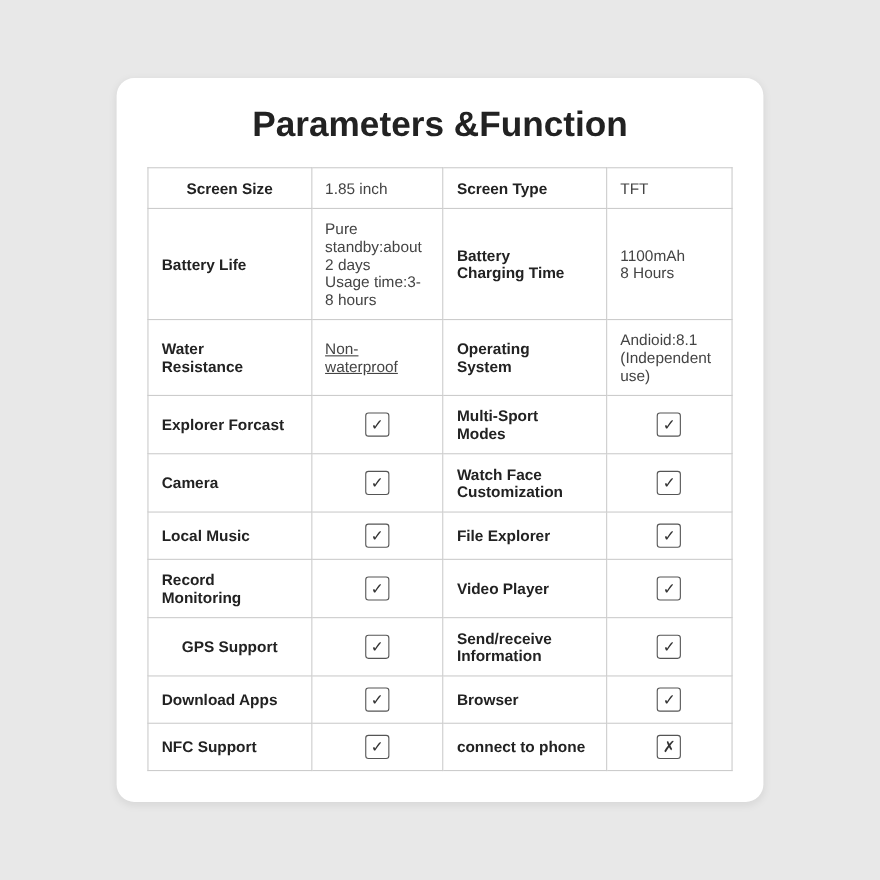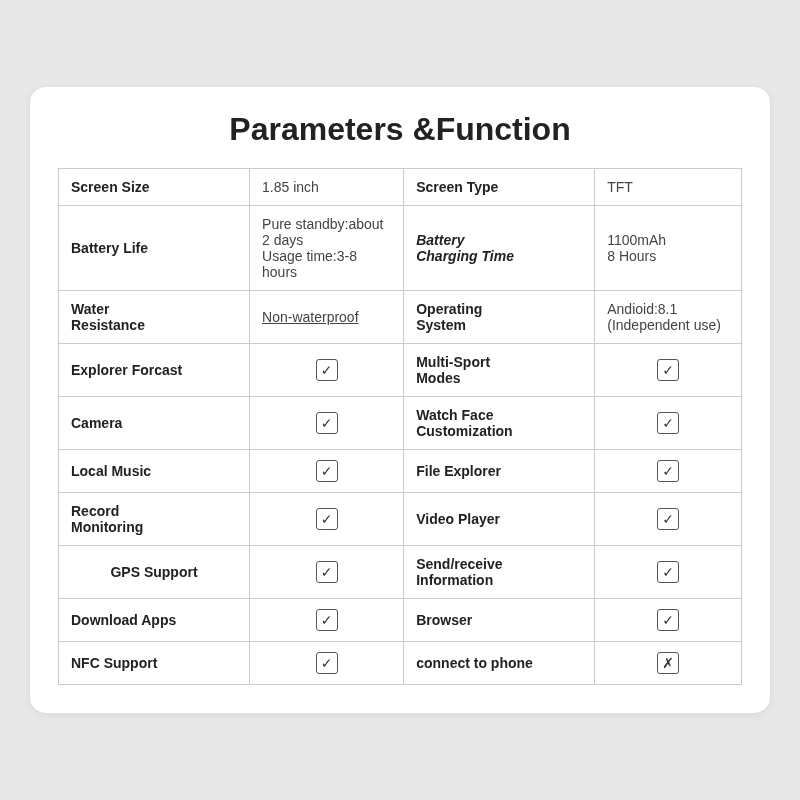--- a/index.html
+++ b/index.html
@@ -8,21 +8,21 @@
       display: flex;
       justify-content: center;
       align-items: center;
       min-height: 800px;
       width: 800px;
       font-family: Arial, sans-serif;
     }
     .card {
       background: #ffffff;
       border-radius: 16px;
-      width: 740px;
+      width: 588px;
       padding: 24px 28px 28px 28px;
       box-shadow: 0 2px 8px rgba(0,0,0,0.08);
     }
     .page-title {
       text-align: center;
       font-size: 32px;
       font-weight: 700;
       color: #222;
       margin-bottom: 20px;
     }
@@ -74,30 +74,30 @@
     }
   </style>
 </head>
 <body>
 
 <div class="card">
   <div class="page-title">Parameters &amp;Function</div>
   <table>
     <tbody id="table-body">
         <tr>
-          <td class="label-cell" style="white-space: pre-line;">Screen Size</td>
+          <td class="label-cell" style="white-space: pre-line; text-align: center;">Screen Size</td>
           <td class="value-cell" style="white-space: pre-line;">1.85 inch</td>
           <td class="label-cell" style="white-space: pre-line;">Screen Type</td>
           <td class="value-cell" style="white-space: pre-line;">TFT</td>
         </tr>
         <tr>
           <td class="label-cell" style="white-space: pre-line;">Battery Life</td>
           <td class="value-cell" style="white-space: pre-line;">Pure standby:about 2 days
 Usage time:3-8 hours</td>
-          <td class="label-cell" style="white-space: pre-line; font-style: italic;">Battery
+          <td class="label-cell" style="white-space: pre-line;">Battery
 Charging Time</td>
           <td class="value-cell" style="white-space: pre-line;">1100mAh
 8 Hours</td>
         </tr>
         <tr>
           <td class="label-cell" style="white-space: pre-line;">Water
 Resistance</td>
           <td class="value-cell" style="white-space: pre-line; text-decoration: underline;">Non-waterproof</td>
           <td class="label-cell" style="white-space: pre-line;">Operating
 System</td>

